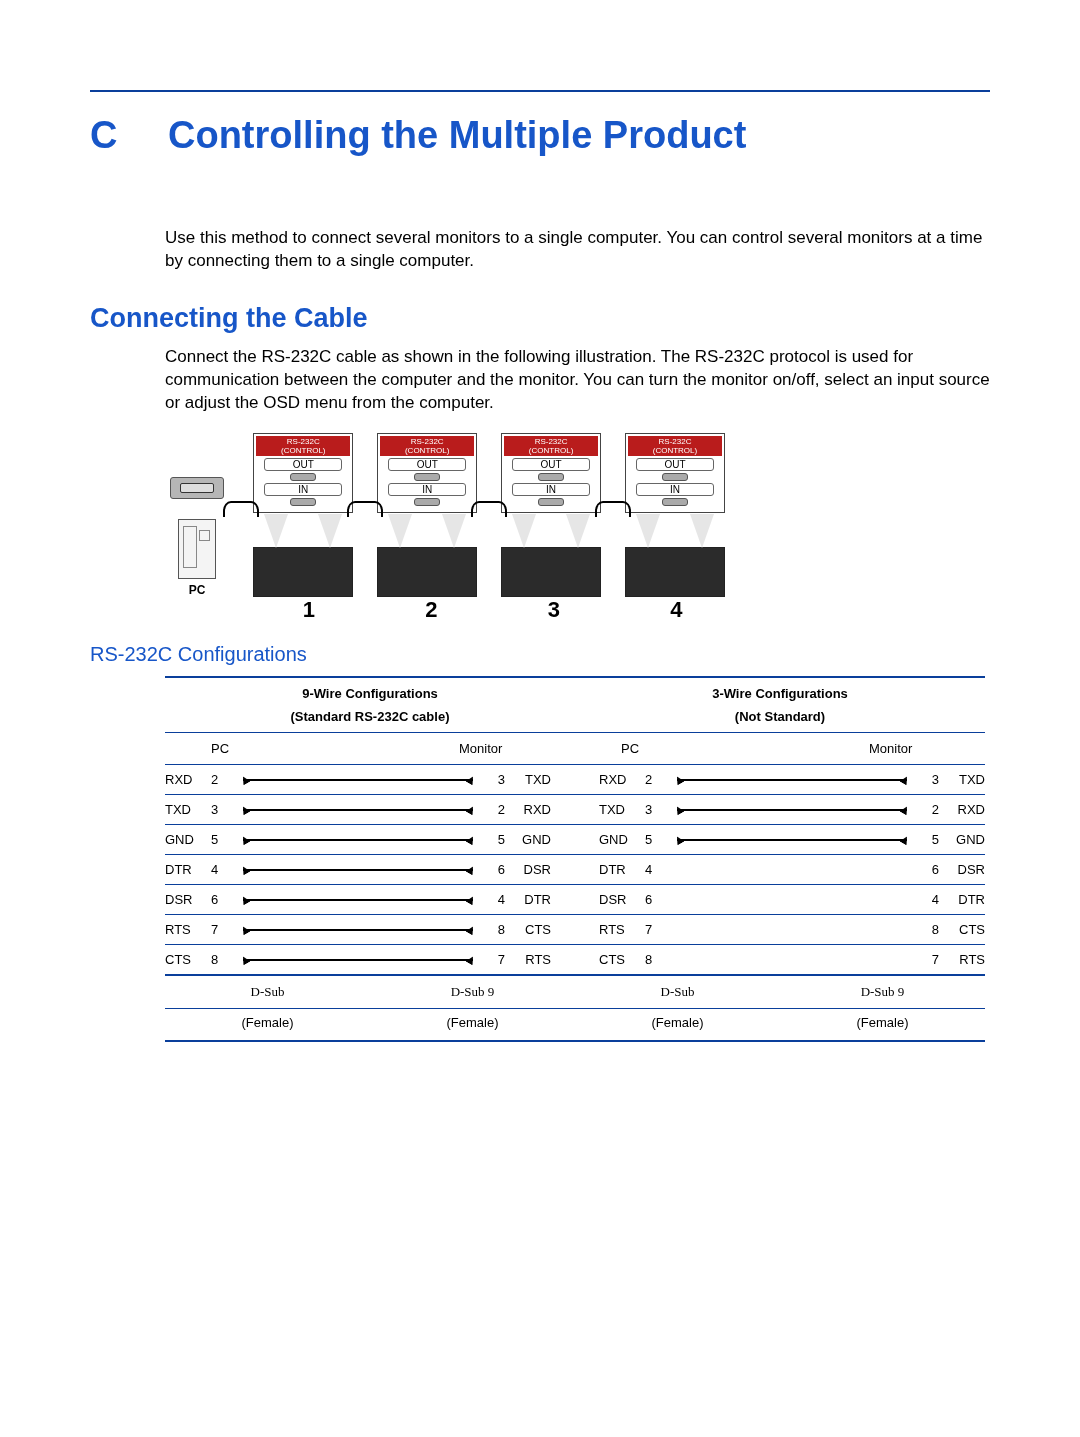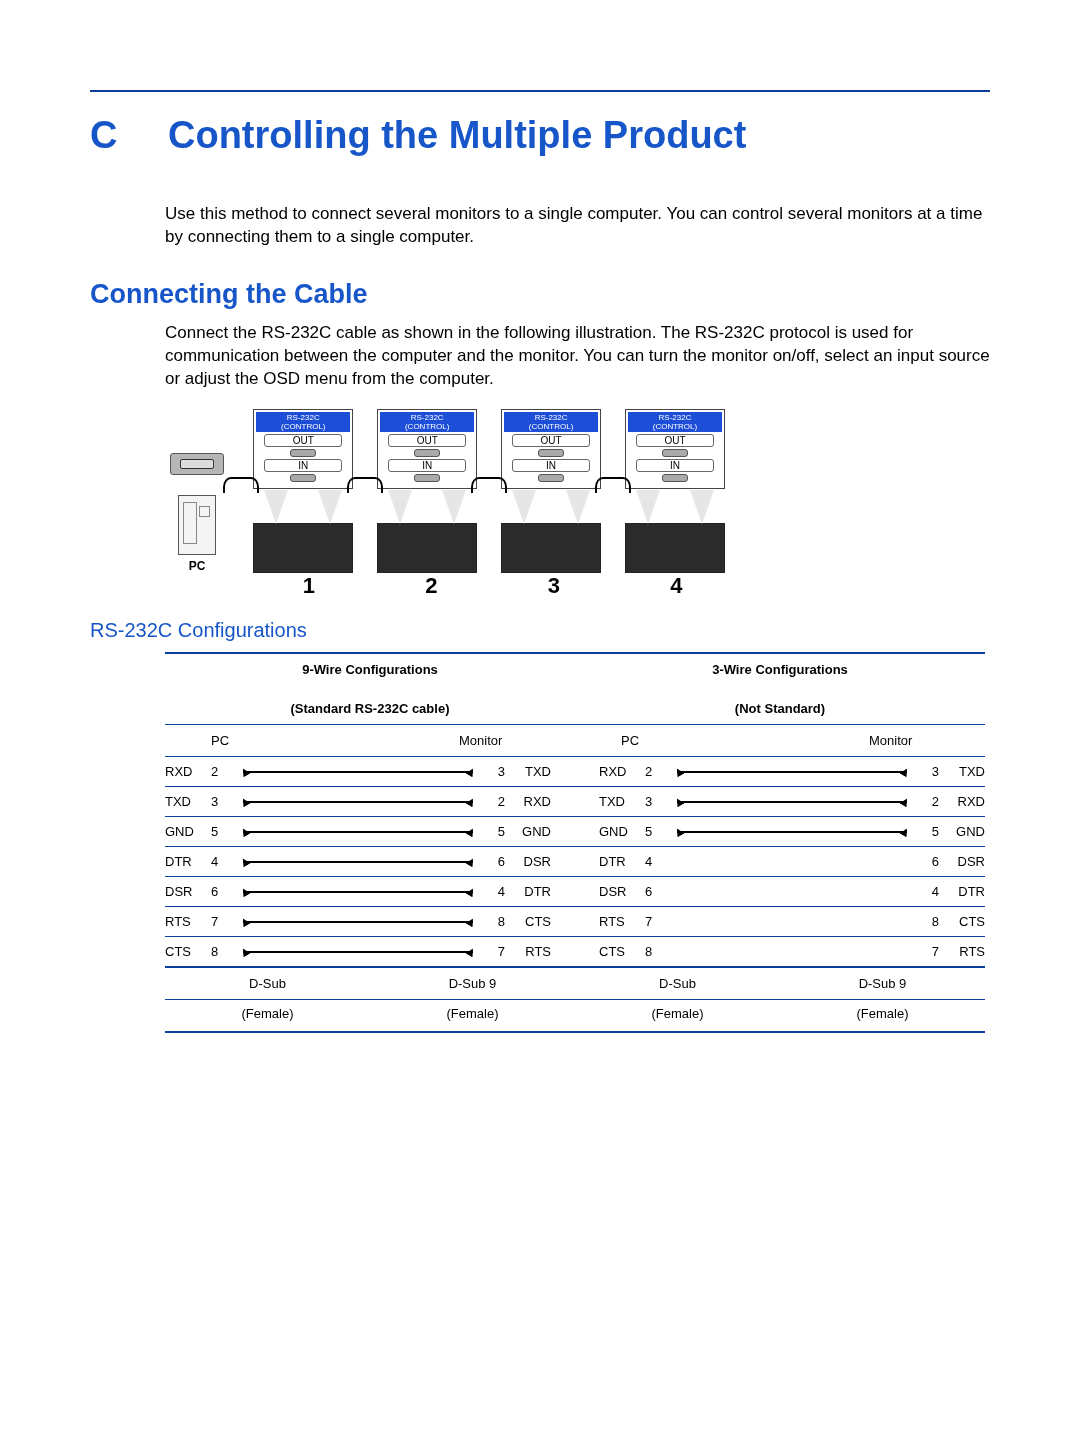--- a/index.html
+++ b/index.html
@@ -17,21 +17,21 @@
     min-height: 1437px;
   }
   .rule {
     border-top: 2px solid #0a3f9b;
     margin-bottom: 22px;
   }
   .appendix-title {
     color: #1756c8;
     font-size: 38px;
     font-weight: bold;
-    margin: 0 0 46px 0;
+    margin: 0 0 70px 0;
   }
   .appendix-title .letter { display: inline-block; width: 78px; }
   .intro {
     font-size: 17px;
     line-height: 1.35;
     margin: 16px 0 30px 75px;
   }
   .h2 {
     color: #1756c8;
     font-size: 27px;
@@ -91,21 +91,21 @@
     border-radius: 8px 8px 0 0 / 10px 10px 0 0;
   }
   .monitor {
     width: 100px;
     text-align: center;
     font-size: 8px;
   }
   .mon-head {
     border:1px solid #444; background:#fff; padding:2px 2px 4px 2px;
   }
-  .mon-head .lbl{background:#1d4ed8;color:#fff;font-size:8px;padding:1px 0;}
+  .mon-head .lbl{background:#b91c1c;color:#fff;font-size:8px;padding:1px 0;}
   .mon-head .slot{border:1px solid #666;border-radius:3px;margin:2px 8px;font-size:10px;}
   .mon-head .conn{width:26px;height:8px;background:#aaa;border:1px solid #555;border-radius:3px;margin:2px auto;}
   .mon-screen{
     width:100px;height:50px;background:#2b2b2b;margin-top:34px;position:relative;border:1px solid #222;
   }
   .mon-screen::before,.mon-screen::after{
     content:"";position:absolute;top:-34px;width:0;height:0;
     border-left:12px solid transparent;border-right:12px solid transparent;border-top:34px solid #e6e6e6;
   }
   .mon-screen::before{left:10px;}
@@ -115,39 +115,39 @@
   .num-row .num{width:100px;text-align:center;font-size:22px;font-weight:bold;}
 
   
   .cfg-wrap { margin-left: 75px; width: 820px; }
   .top-line { border-top: 2px solid #0a3f9b; }
   .cfg-headers {
     display:flex; font-size:13px; font-weight:bold; text-align:center;
     padding: 8px 0 8px 0; border-bottom:1px solid #0a3f9b;
   }
   .cfg-headers > div { width:50%; }
-  .cfg-headers .sub { font-weight:bold; margin-top:24px; }
+  .cfg-headers .sub { font-weight:bold; margin-top:8px; }
   .side-labels{display:flex;font-size:13px;padding:8px 0;border-bottom:1px solid #0a3f9b;}
   .half{width:50%;display:flex;}
   .col-sig-l{width:46px;}
   .col-pin-l{width:26px;text-align:left;}
   .col-wire{flex:1;position:relative;}
   .col-pin-r{width:26px;text-align:right;}
   .col-sig-r{width:46px;text-align:right;}
   .pin-row{display:flex;font-size:13px;padding:7px 0;border-bottom:1px solid #0a3f9b;gap:48px;}
   .pin-row:last-of-type{border-bottom:2px solid #0a3f9b;}
   .wire-line{position:absolute;left:6px;right:6px;top:50%;height:2px;background:#000;}
   .wire-line::before,.wire-line::after{
     content:"";position:absolute;top:-3px;width:8px;height:8px;background:#000;
     clip-path: polygon(0 100%, 50% 0, 100% 100%);
   }
   .wire-line::before{left:-2px; transform: rotate(-30deg);}
   .wire-line::after{right:-2px; transform: rotate(30deg);}
   .conn-row{display:flex;font-size:13px;padding:8px 0;border-bottom:1px solid #0a3f9b;}
-  .conn-row .half > div{flex:1;text-align:center;}
+  .conn-row .half > div{flex:1;text-align:center;font-family:Liberation Serif, serif;}
   .conn-row2{display:flex;font-size:13px;padding:6px 0 10px 0;border-bottom:2px solid #0a3f9b;}
   .conn-row2 .half > div{flex:1;text-align:center;}
 
   .footer{
     position:absolute;left:90px;right:90px;bottom:40px;
     display:flex;justify-content:space-between;font-size:15px;
   }
   .footer .right span{margin-left:18px;}
 </style>
 </head>

